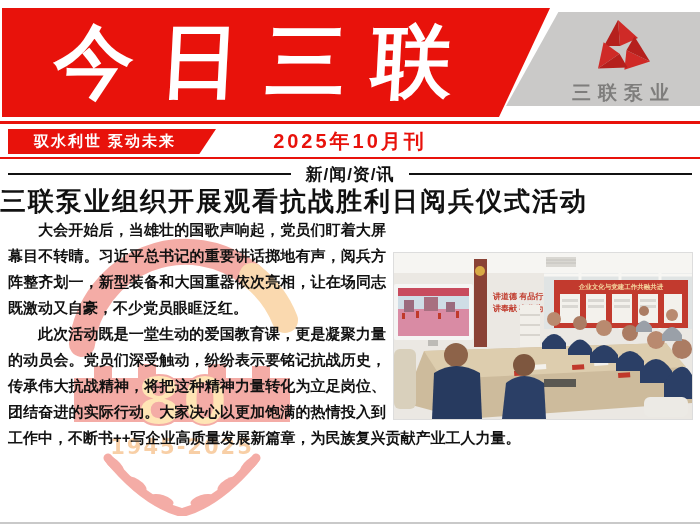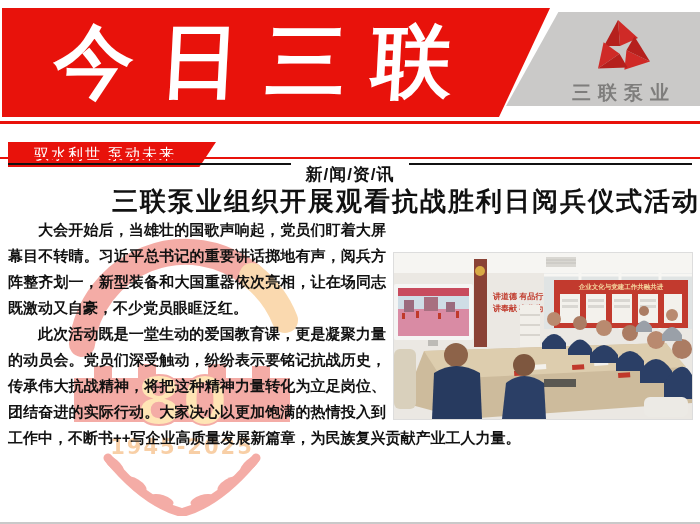--- a/index.html
+++ b/index.html
@@ -33,52 +33,52 @@
   }
   .logo-en{
     position:absolute; left:52px; top:96px; width:132px; text-align:right;
     font-size:10px; font-weight:bold; color:#6f6e6d; letter-spacing:3px;
   }
 
   
   .rule-a{ position:absolute; left:0; top:121px; width:700px; height:3px; background:var(--red); }
   .rule-b{ position:absolute; left:0; top:157px; width:700px; height:2px; background:var(--red); }
   .slogan-par{
-    position:absolute; left:8px; top:142px; width:208px; height:25px;
+    position:absolute; left:8px; top:129px; width:208px; height:25px;
     background:var(--red);
     clip-path:polygon(0 0, 100% 0, 92% 100%, 0 100%);
     display:flex; align-items:center; justify-content:center;
-    color:#fff; font-size:15px; font-weight:normal; letter-spacing:2px;
+    color:#fff; font-size:15px; font-weight:bold; letter-spacing:2px;
     padding-right:14px;
   }
   .issue-date{
     position:absolute; left:0; top:129px; width:700px; height:25px;
     text-align:center; line-height:25px;
     color:var(--red); font-size:20px; font-weight:bold; letter-spacing:3px;
   }
   .issue-no-par{
     position:absolute; left:522px; top:129px; width:172px; height:25px;
     background:var(--red);
     clip-path:polygon(10% 0, 100% 0, 100% 100%, 0 100%);
     display:flex; align-items:center; justify-content:center;
     color:#fff; font-size:16px; font-weight:bold; letter-spacing:1px;
     padding-left:12px;
   }
 
   
   .section-row{
     position:absolute; left:8px; top:163px; width:684px; height:22px;
-    display:flex; align-items:flex-start; gap:14px;
+    display:flex; align-items:center; gap:14px;
   }
   .section-row .line{ flex:1; height:2px; background:#111; }
   .section-label{ font-size:17px; font-weight:bold; color:#111; letter-spacing:1px; white-space:nowrap; }
   .article-title{
-    position:absolute; left:0; top:184px; width:700px; text-align:right;
+    position:absolute; left:0; top:184px; width:700px; text-align:left;
     font-family:"DejaVu Serif", serif; font-size:26px; font-weight:bold;
-    color:#111; letter-spacing:2px; white-space:nowrap;padding-left:27px;
+    color:#111; letter-spacing:2px; white-space:nowrap;
   }
 
   
   .watermark{
     position:absolute; left:52px; top:226px; width:260px; height:290px;
     opacity:.55; z-index:0; pointer-events:none;
   }
 
   
   .article-body{
@@ -118,20 +118,21 @@
           </g>
         </g>
       </g>
     </svg>
     <div class="logo-cn">三联泵业</div>
     <div class="logo-en">SANLIAN PUMP</div>
   </div>
 
   <div class="rule-a"></div>
   <div class="slogan-par">驭水利世  泵动未来</div>
+  <div class="issue-date">2025年10月刊</div>
   <div class="rule-b"></div>
 
   <div class="section-row">
     <div class="line"></div>
     <div class="section-label">新/闻/资/讯</div>
     <div class="line"></div>
   </div>
 
   <div class="article-title">三联泵业组织开展观看抗战胜利日阅兵仪式活动</div>
 

